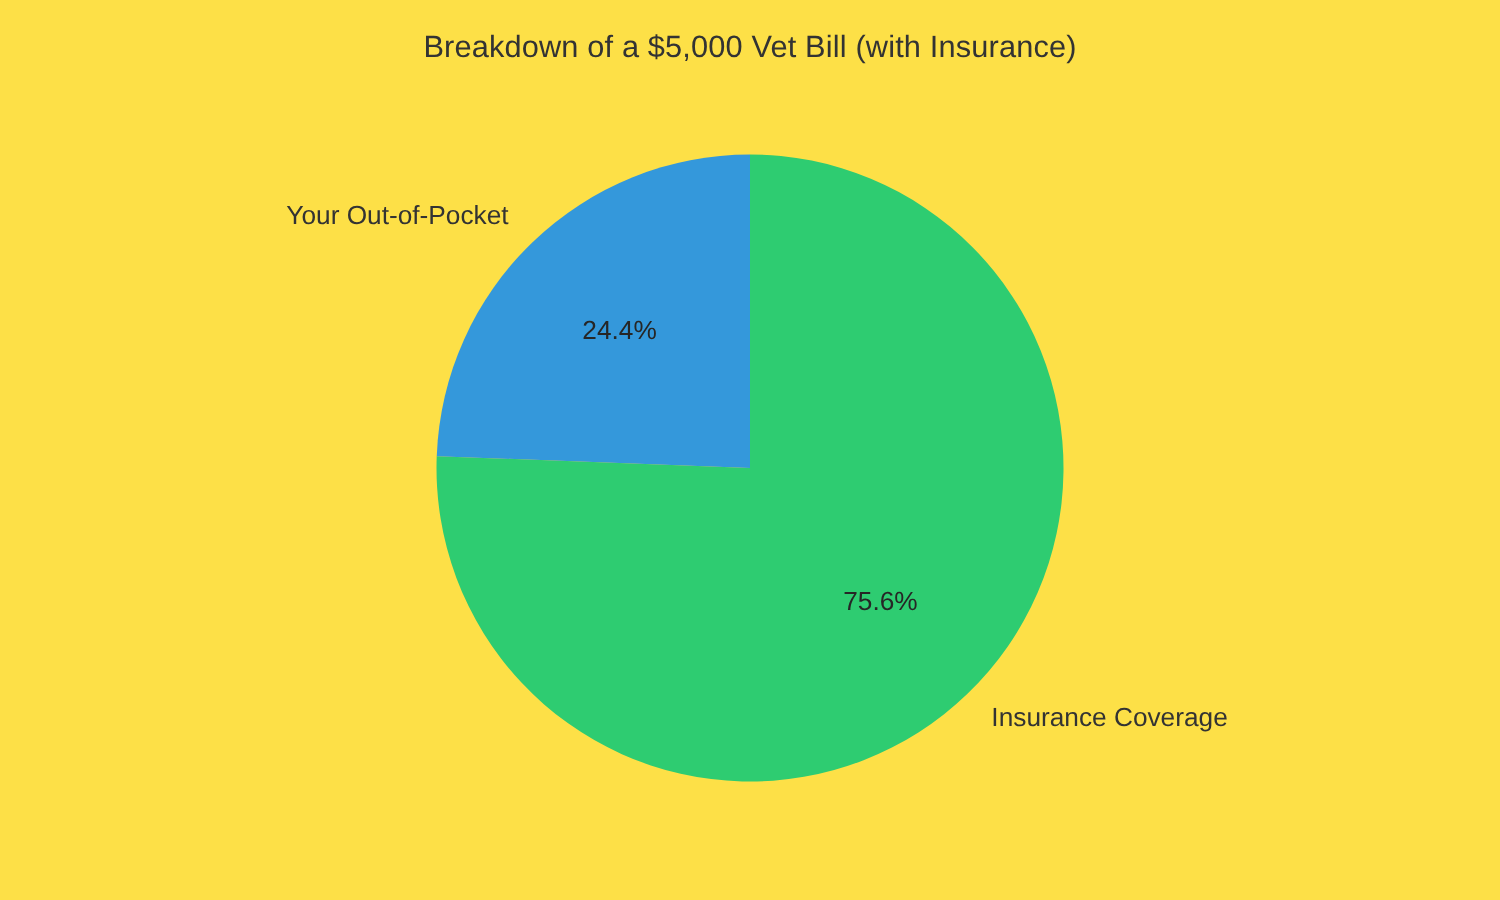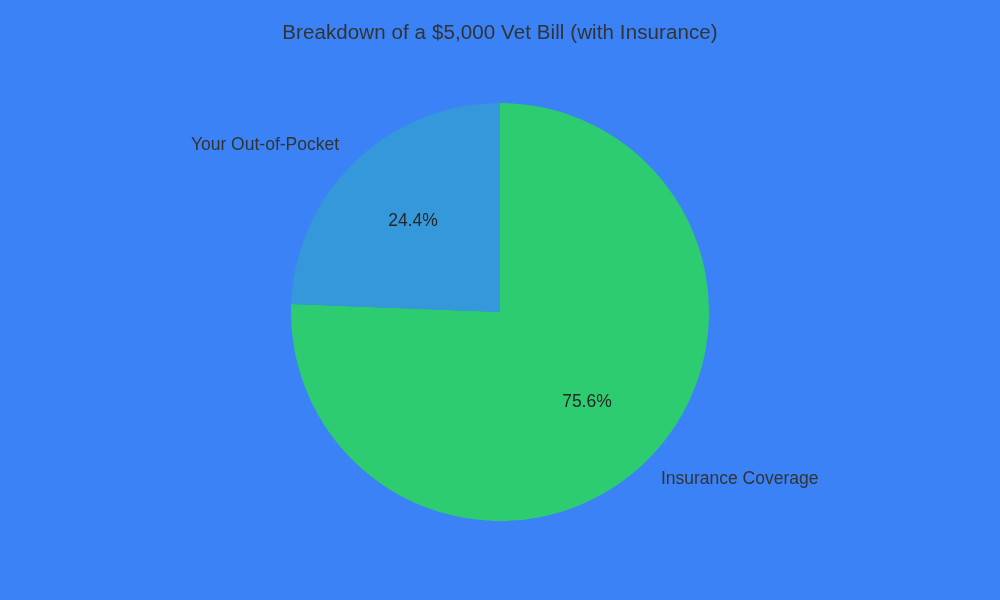--- a/index.html
+++ b/index.html
@@ -10,21 +10,21 @@
     width: 1000px;
     height: 600px;
     background: #ffffff;
     font-family: "Liberation Sans", sans-serif;
     overflow: hidden;
   }
   #figure {
     position: relative;
     width: 1000px;
     height: 600px;
-    background: #3b82f6;
+    background: #fde047;
   }
   #chart-title {
     position: absolute;
     left: 0;
     top: 20px;
     width: 1000px;
     text-align: center;
     font-size: 20.5px;
     font-weight: 400;
     color: #333333;

